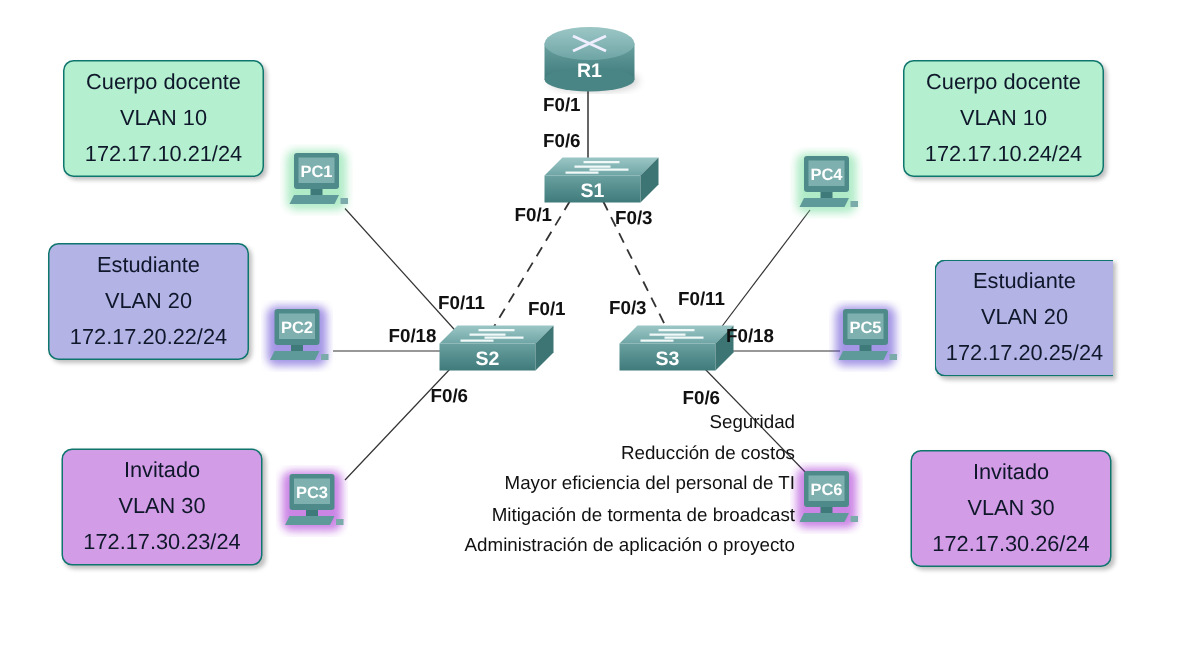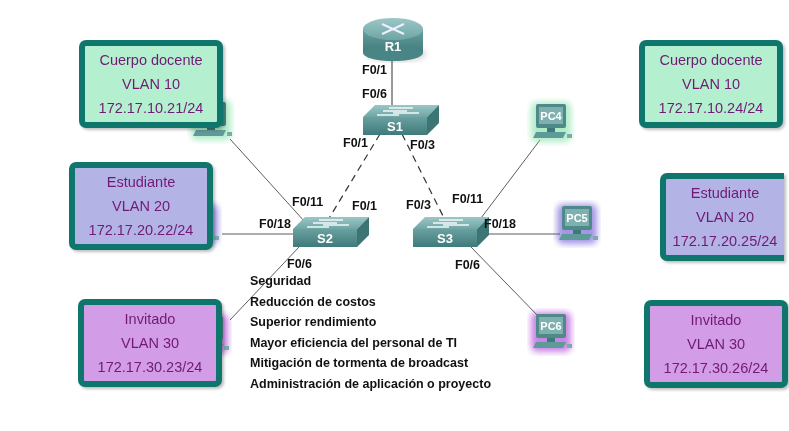--- a/index.html
+++ b/index.html
@@ -1,26 +1,26 @@
 <!DOCTYPE html>
 <html><head>
 <meta charset="utf-8">
 <style>
   html, body { margin: 0; padding: 0; background: #ffffff; }
   body { width: 789px; height: 431px; position: relative; overflow: hidden;
          font-family: "Liberation Sans", sans-serif; }
   #stage { position: absolute; left: 0; top: 0; width: 789px; height: 431px; }
   svg#links { position: absolute; left: 0; top: 0; }
-  .box { position: absolute; border-radius: 7px; border: 6px solid #0f766e;
+  .box { position: absolute; border-radius: 7px; border: 1px solid #0f766e;
          box-shadow: 2px 2px 3px rgba(0,0,0,0.25);
          display: flex; flex-direction: column; align-items: center; justify-content: center;
-         font-size: 14.5px; color: #701a75; line-height: 24px; text-align: center; white-space: nowrap; overflow: hidden; margin-left: 37px; }
+         font-size: 14.5px; color: #0f172a; line-height: 24px; text-align: center; white-space: nowrap; overflow: hidden; }
   .port { position: absolute; font-size: 12.5px; font-weight: bold; color: #111; white-space: nowrap; }
-  .benefits { position: absolute; left: 250px; top: 271px; width: 280px; text-align: left;
-              font-size: 12.5px; color: #111; line-height: 20.5px; font-weight: bold; }
+  .benefits { position: absolute; left: 250px; top: 271px; width: 280px; text-align: right;
+              font-size: 12.5px; color: #111; line-height: 20.5px; }
   .benefits div { white-space: nowrap; }
   .dev-label { font-family: "Liberation Sans", sans-serif; font-weight: bold; fill: #ffffff; }
 </style>
 </head>
 <body>
 
 <div id="stage">
 
   <svg id="links" width="789" height="431">
     <defs>
@@ -194,18 +194,17 @@
   </div>
   <div class="box vbox" style="left: 607px; top: 300px; width: 132px; height: 76px; background: rgb(210, 156, 230);">
     <div>Invitado</div>
     <div>VLAN 30</div>
     <div>172.17.30.26/24</div>
   </div>
 
   <div class="benefits">
     <div>Seguridad</div>
     <div>Reducción de costos</div>
-    <div>Superior rendimiento</div>
     <div>Mayor eficiencia del personal de TI</div>
     <div>Mitigación de tormenta de broadcast</div>
     <div>Administración de aplicación o proyecto</div>
   </div>
 </div>
 
 </body></html>

